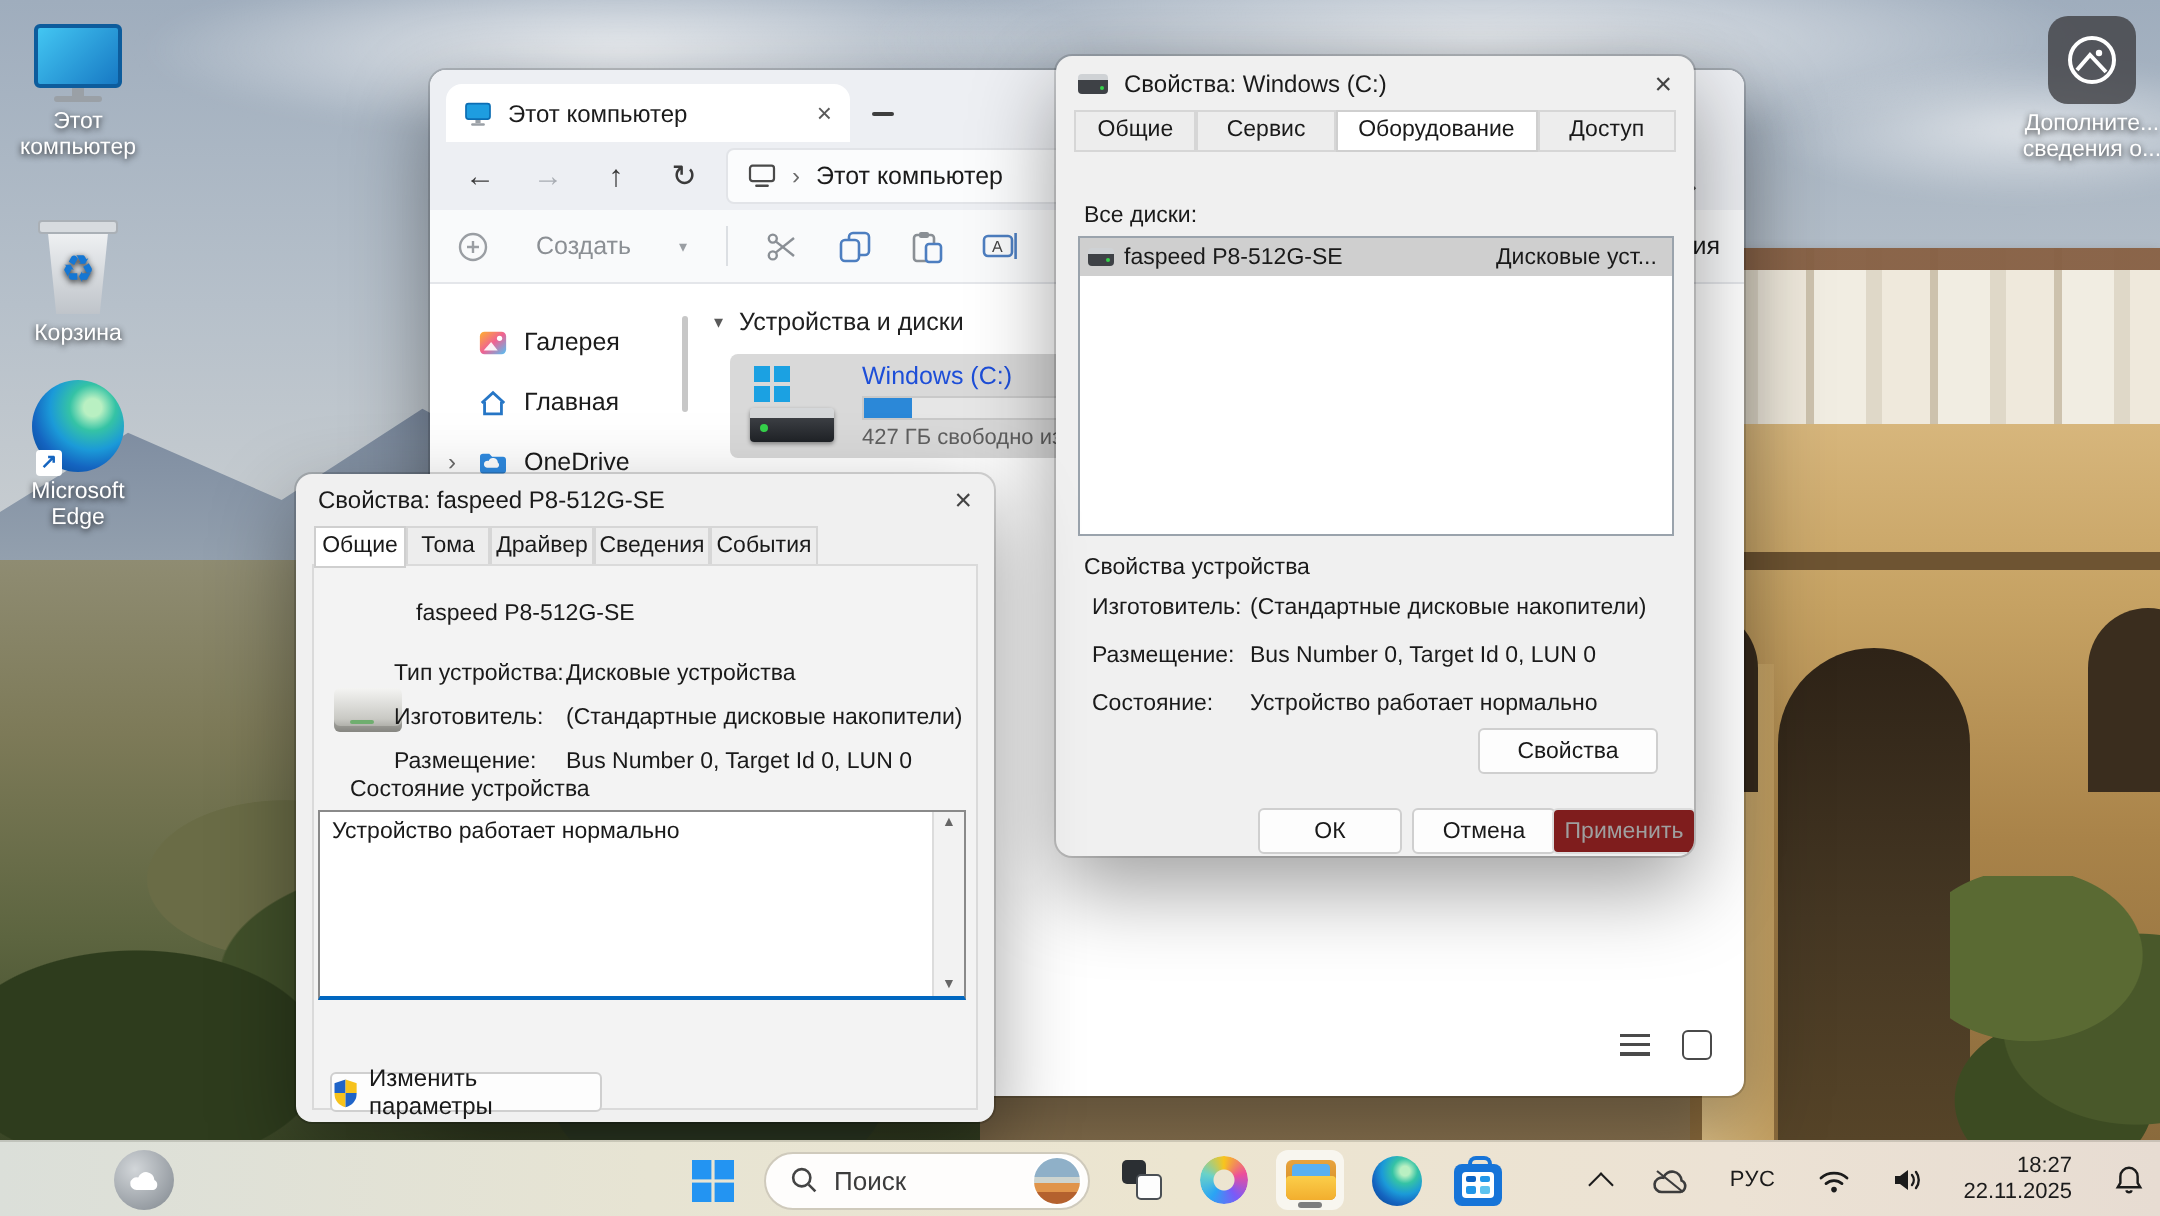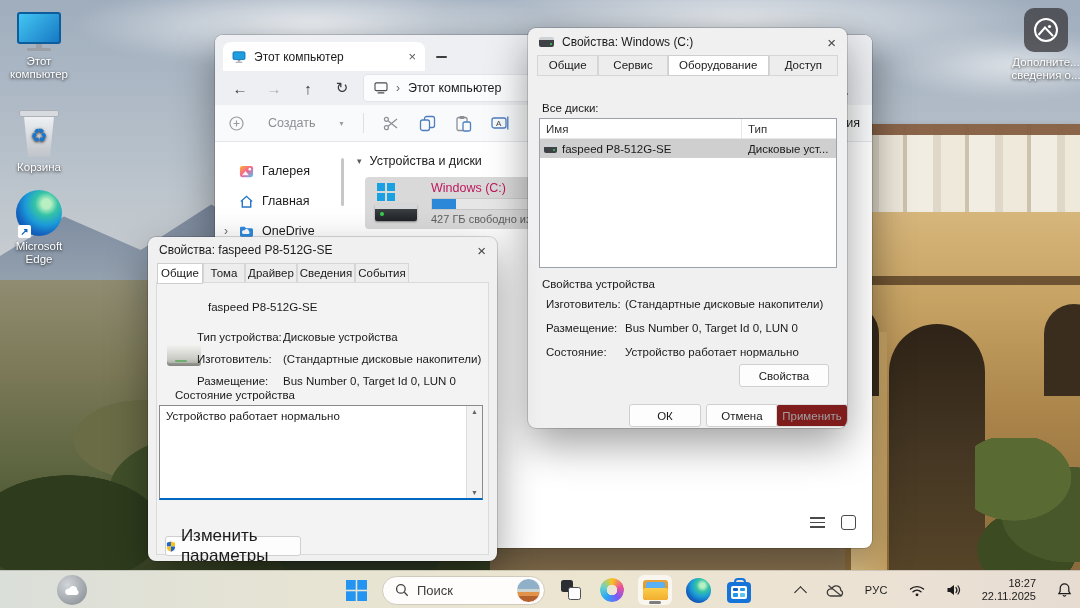--- a/index.html
+++ b/index.html
@@ -89,21 +89,21 @@
   .sechdr .chev{font-size:9px;color:#5a5a5a}
   .dtile{margin-top:9px;margin-left:8px;width:330px;height:52px;background:#d9d9d9;border-radius:4px;
         display:flex;align-items:center;gap:12px;padding:0 10px}
   .hddart{width:44px;height:40px;position:relative}
   .wl{position:absolute;left:2px;top:0;width:8px;height:8px;background:#1ba1e2;
       box-shadow:10px 0 #1ba1e2,0 10px #1ba1e2,10px 10px #1ba1e2}
   .hddbody{position:absolute;left:0;bottom:2px;width:42px;height:17px;border-radius:2px;
       background:linear-gradient(180deg,#d5d7d9 0 5px,#3c3f44 5px,#1f2226);box-shadow:0 1px 2px rgba(0,0,0,.4)}
   .hddled{position:absolute;left:5px;bottom:7px;width:4px;height:4px;border-radius:50%;background:#35d14a}
   .dinfo{display:flex;flex-direction:column;gap:3px}
-  .dname{font-size:12.5px;color:#be185d}
+  .dname{font-size:12.5px;color:#1d4ed8}
   .dbar{width:178px;height:10px;background:#e6e6e6;border:1px solid #c9c9c9}
   .dfill{height:100%;width:24px;background:#2b88d8}
   .dfree{font-size:11px;color:#5f5f5f}
   .viewtoggles{position:absolute;right:16px;bottom:18px;display:flex;gap:16px;align-items:center}
   .vlist{width:15px;height:11px;background:repeating-linear-gradient(180deg,#4a4a4a 0 1.6px,transparent 1.6px 4.6px)}
   .vgrid{width:13px;height:13px;border:1.6px solid #4a4a4a;border-radius:3px}
   
   .dlg{background:#f0f0f0;color:#1a1a1a;font-size:11.5px;overflow:hidden}
   .dtitle{height:28px;display:flex;align-items:center;gap:8px;padding:0 11px;font-size:12px}
   .dtitle .grow{flex:1;text-align:left}
@@ -403,24 +403,20 @@
   <div class="trow row2">
     <div class="ctab" style="flex:.75">Общие</div>
     <div class="ctab" style="flex:.85">Сервис</div>
     <div class="ctab on" style="flex:1.25">Оборудование</div>
     <div class="ctab" style="flex:.85">Доступ</div>
   </div>
 
   <div class="abs" style="left:14px;top:74px">Все диски:</div>
 
   <div class="dlist">
-    <div class="dlh">
-      <span class="c1">Имя</span>
-      <span class="c2">Тип</span>
-    </div>
     <div class="dlrow">
       <span class="c1">
         <span class="drivemini" style="width:13px;height:9px">
             <i></i>
           </span>
         <span>faspeed P8-512G-SE</span>
       </span>
       <span class="c2">Дисковые уст...</span>
     </div>
   </div>
@@ -496,21 +492,21 @@
             <path d="M7 .8 13 2.8 V8 C13 12 10.6 14.6 7 15.6 C3.4 14.6 1 12 1 8 V2.8 Z"></path>
           </clipPath>
         </defs>
       <g clip-path="url(#shp)">
         <rect x="0" y="0" width="7" height="8" fill="#1f64c8"></rect>
         <rect x="7" y="0" width="7" height="8" fill="#f6c21c"></rect>
         <rect x="0" y="8" width="7" height="8" fill="#f6c21c"></rect>
         <rect x="7" y="8" width="7" height="8" fill="#1f64c8"></rect>
       </g>
     </svg>
-    <span style="font-size:17px">Изменить параметры</span>
+    <span style="font-size:12px">Изменить параметры</span>
   </div>
 </div>
 
 <div id="taskbar">
   <div class="widget">
     <svg width="16" height="12" viewBox="0 0 16 12">
         <path d="M4.5 11 a3.2 3.2 0 1 1 .6-6.3 A4.2 4.2 0 0 1 13.2 6 a2.7 2.7 0 0 1-.6 5 Z" fill="#fff"></path>
       </svg>
   </div>
 

